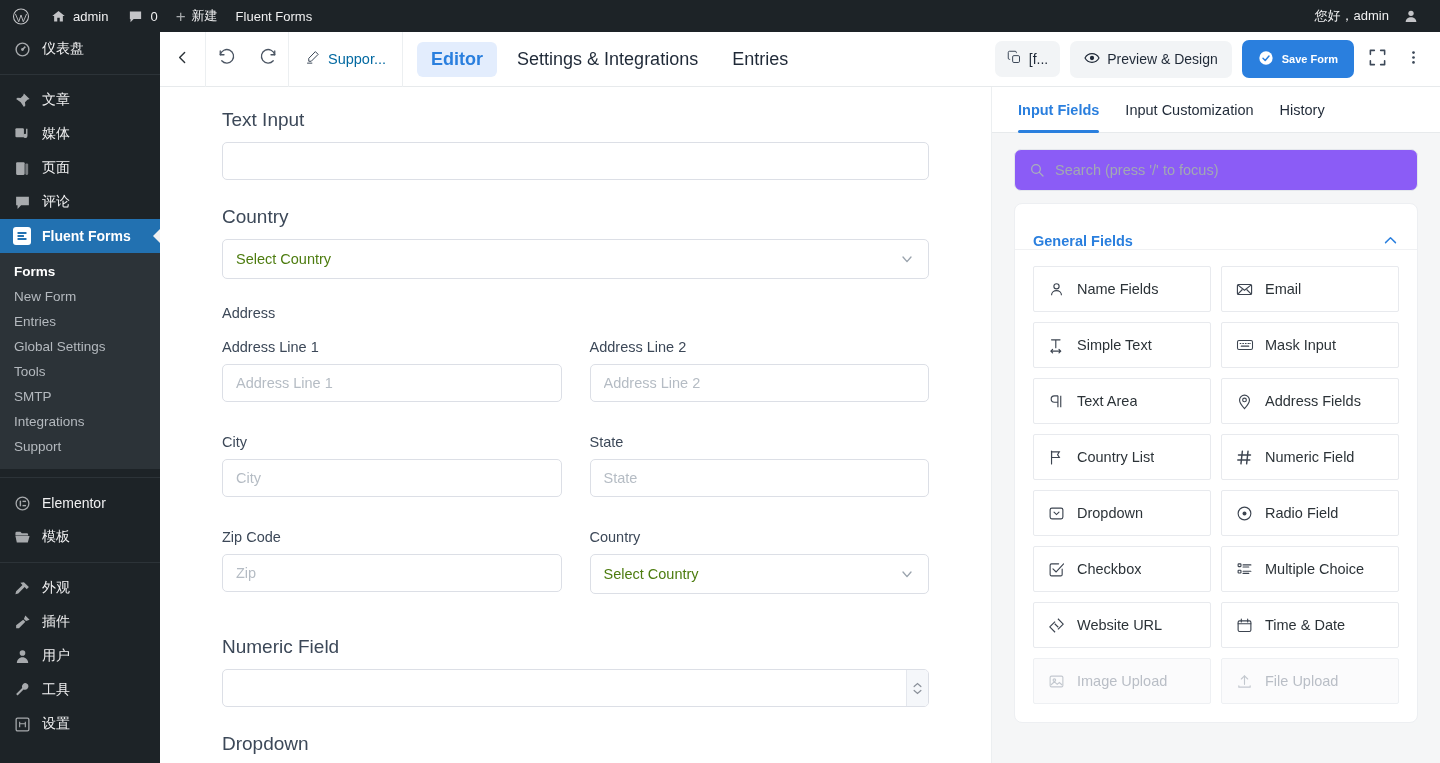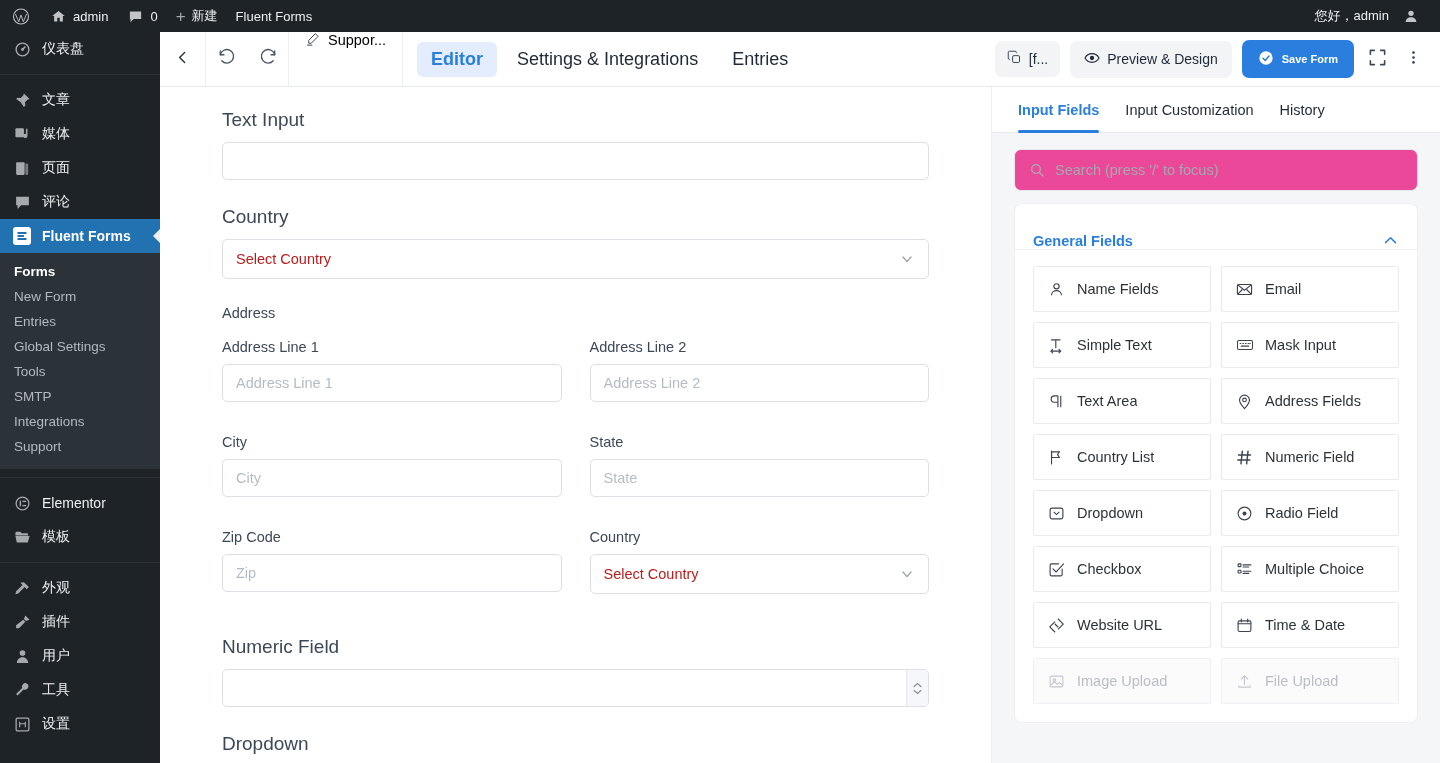--- a/index.html
+++ b/index.html
@@ -73,23 +73,23 @@
     width: 46px; height: 55px; display: flex; align-items: center;
     justify-content: center; border-right: 1px solid #eceff1; color: #2c3338;
   }
   .tb-undoredo { display: flex; align-items: center; height: 55px;
                  border-right: 1px solid #eceff1; }
   .tb-iconbtn {
     width: 41px; height: 55px; display: flex; align-items: center;
     justify-content: center; color: #4b5563;
   }
   .tb-formname {
-    display: flex; gap: 8px; height: 55px;
+    display: flex; align-items: center; gap: 8px; height: 55px;
     padding: 0 16px; border-right: 1px solid #eceff1;
-    font-size: 14.5px; color: #000000; white-space: nowrap;
+    font-size: 14.5px; color: #0369a1; white-space: nowrap;
   }
   .tb-tabs { display: flex; align-items: center; gap: 6px; padding-left: 14px; }
   .tb-tab {
     font-size: 18px; color: #1f2937; padding: 7px 14px;
     border-radius: 6px; white-space: nowrap;
   }
   .tb-tab.active { background: #e3edfd; color: #2a7fde; font-weight: 600; }
   .tb-right {
     margin-left: auto; display: flex; align-items: center;
     gap: 10px; padding-right: 14px;
@@ -121,21 +121,21 @@
   .sub-label { font-size: 14.5px; color: #3c4858; margin-bottom: 9px; }
   .group-label { font-size: 14.5px; color: #3c4858; margin-bottom: 18px; }
   .ff-input {
     width: 100%; height: 38px; border: 1px solid #dcdfe6;
     border-radius: 5px; background: #fff; padding: 0 13px;
     font-size: 14.5px; color: #2c3338; font-family: inherit;
   }
   .ff-input::placeholder { color: #b5bcc4; }
   .ff-select {
     width: 100%; height: 40px; border: 1px solid #dcdfe6; border-radius: 5px;
-    background: #fff; padding: 0 13px; font-size: 14.5px; color: #b91c1c;
+    background: #fff; padding: 0 13px; font-size: 14.5px; color: #4d7c0f;
     display: flex; align-items: center; justify-content: space-between;
   }
   .ff-select .chev { color: #9aa3ad; display: flex; }
   .addr-grid { display: grid; grid-template-columns: 1fr 1fr; gap: 16px 28px; }
   .addr-cell { margin-bottom: 16px; }
   .numeric-wrap { position: relative; }
   .numeric-spin {
     position: absolute; right: 1px; top: 1px; width: 22px; height: 36px;
     background: #f5f7fa; border-left: 1px solid #e4e7ed;
     border-radius: 0 4px 4px 0; display: flex; flex-direction: column;
@@ -155,21 +155,21 @@
     font-size: 14.5px; color: #1f2937; height: 46px;
     display: flex; align-items: center; position: relative; white-space: nowrap;
   }
   .rp-tab.active { color: #2a7fde; font-weight: 600; }
   .rp-tab.active::after {
     content: ""; position: absolute; left: 0; right: 0; bottom: 0;
     height: 3px; background: #2a7fde; border-radius: 2px;
   }
   .rp-search-wrap { padding: 16px 22px 12px 22px; }
   .rp-search {
-    height: 42px; background: #ec4899; border: 1px solid #e4e7ec;
+    height: 42px; background: #8b5cf6; border: 1px solid #e4e7ec;
     border-radius: 7px; display: flex; align-items: center;
     gap: 10px; padding: 0 14px;
   }
   .rp-search .s-ico { color: #a8b0ba; display: flex; }
   .rp-search input {
     flex: 1; border: none; outline: none; background: transparent;
     font-size: 14.5px; color: #2c3338; font-family: inherit;
   }
   .rp-search input::placeholder { color: #a2a9b2; }
   .rp-section { margin: 0 22px; background: #fff; border-radius: 8px;

